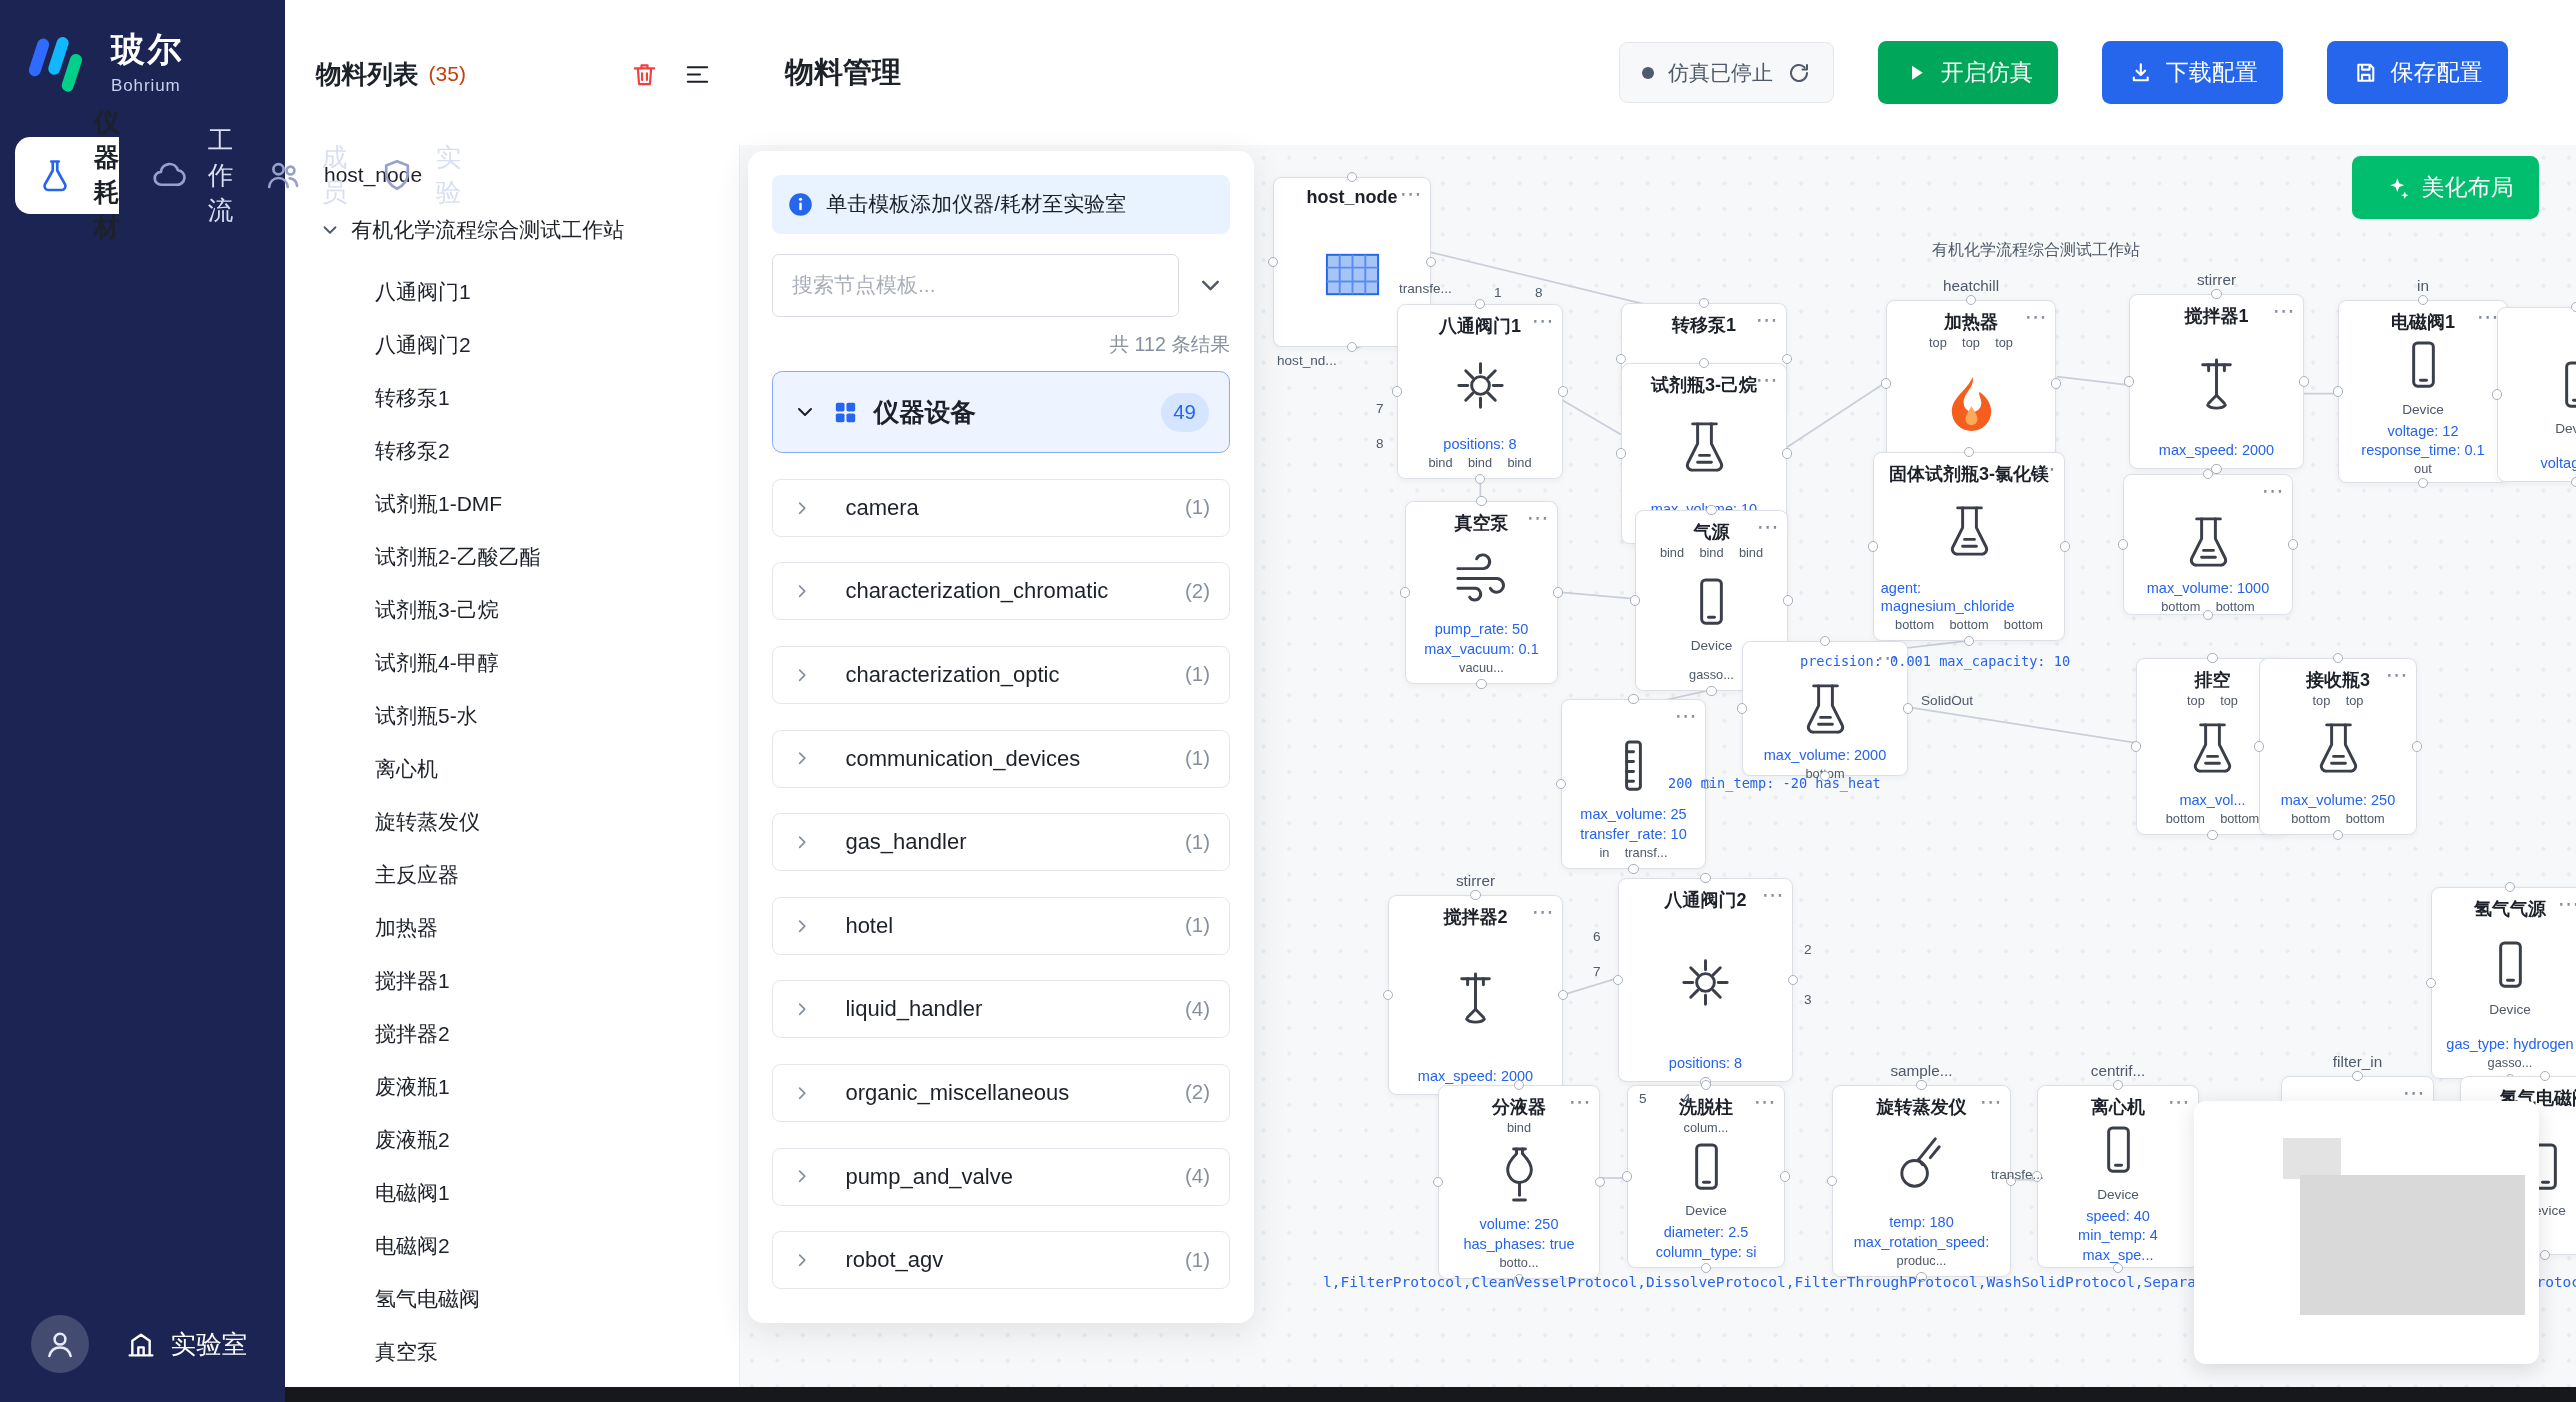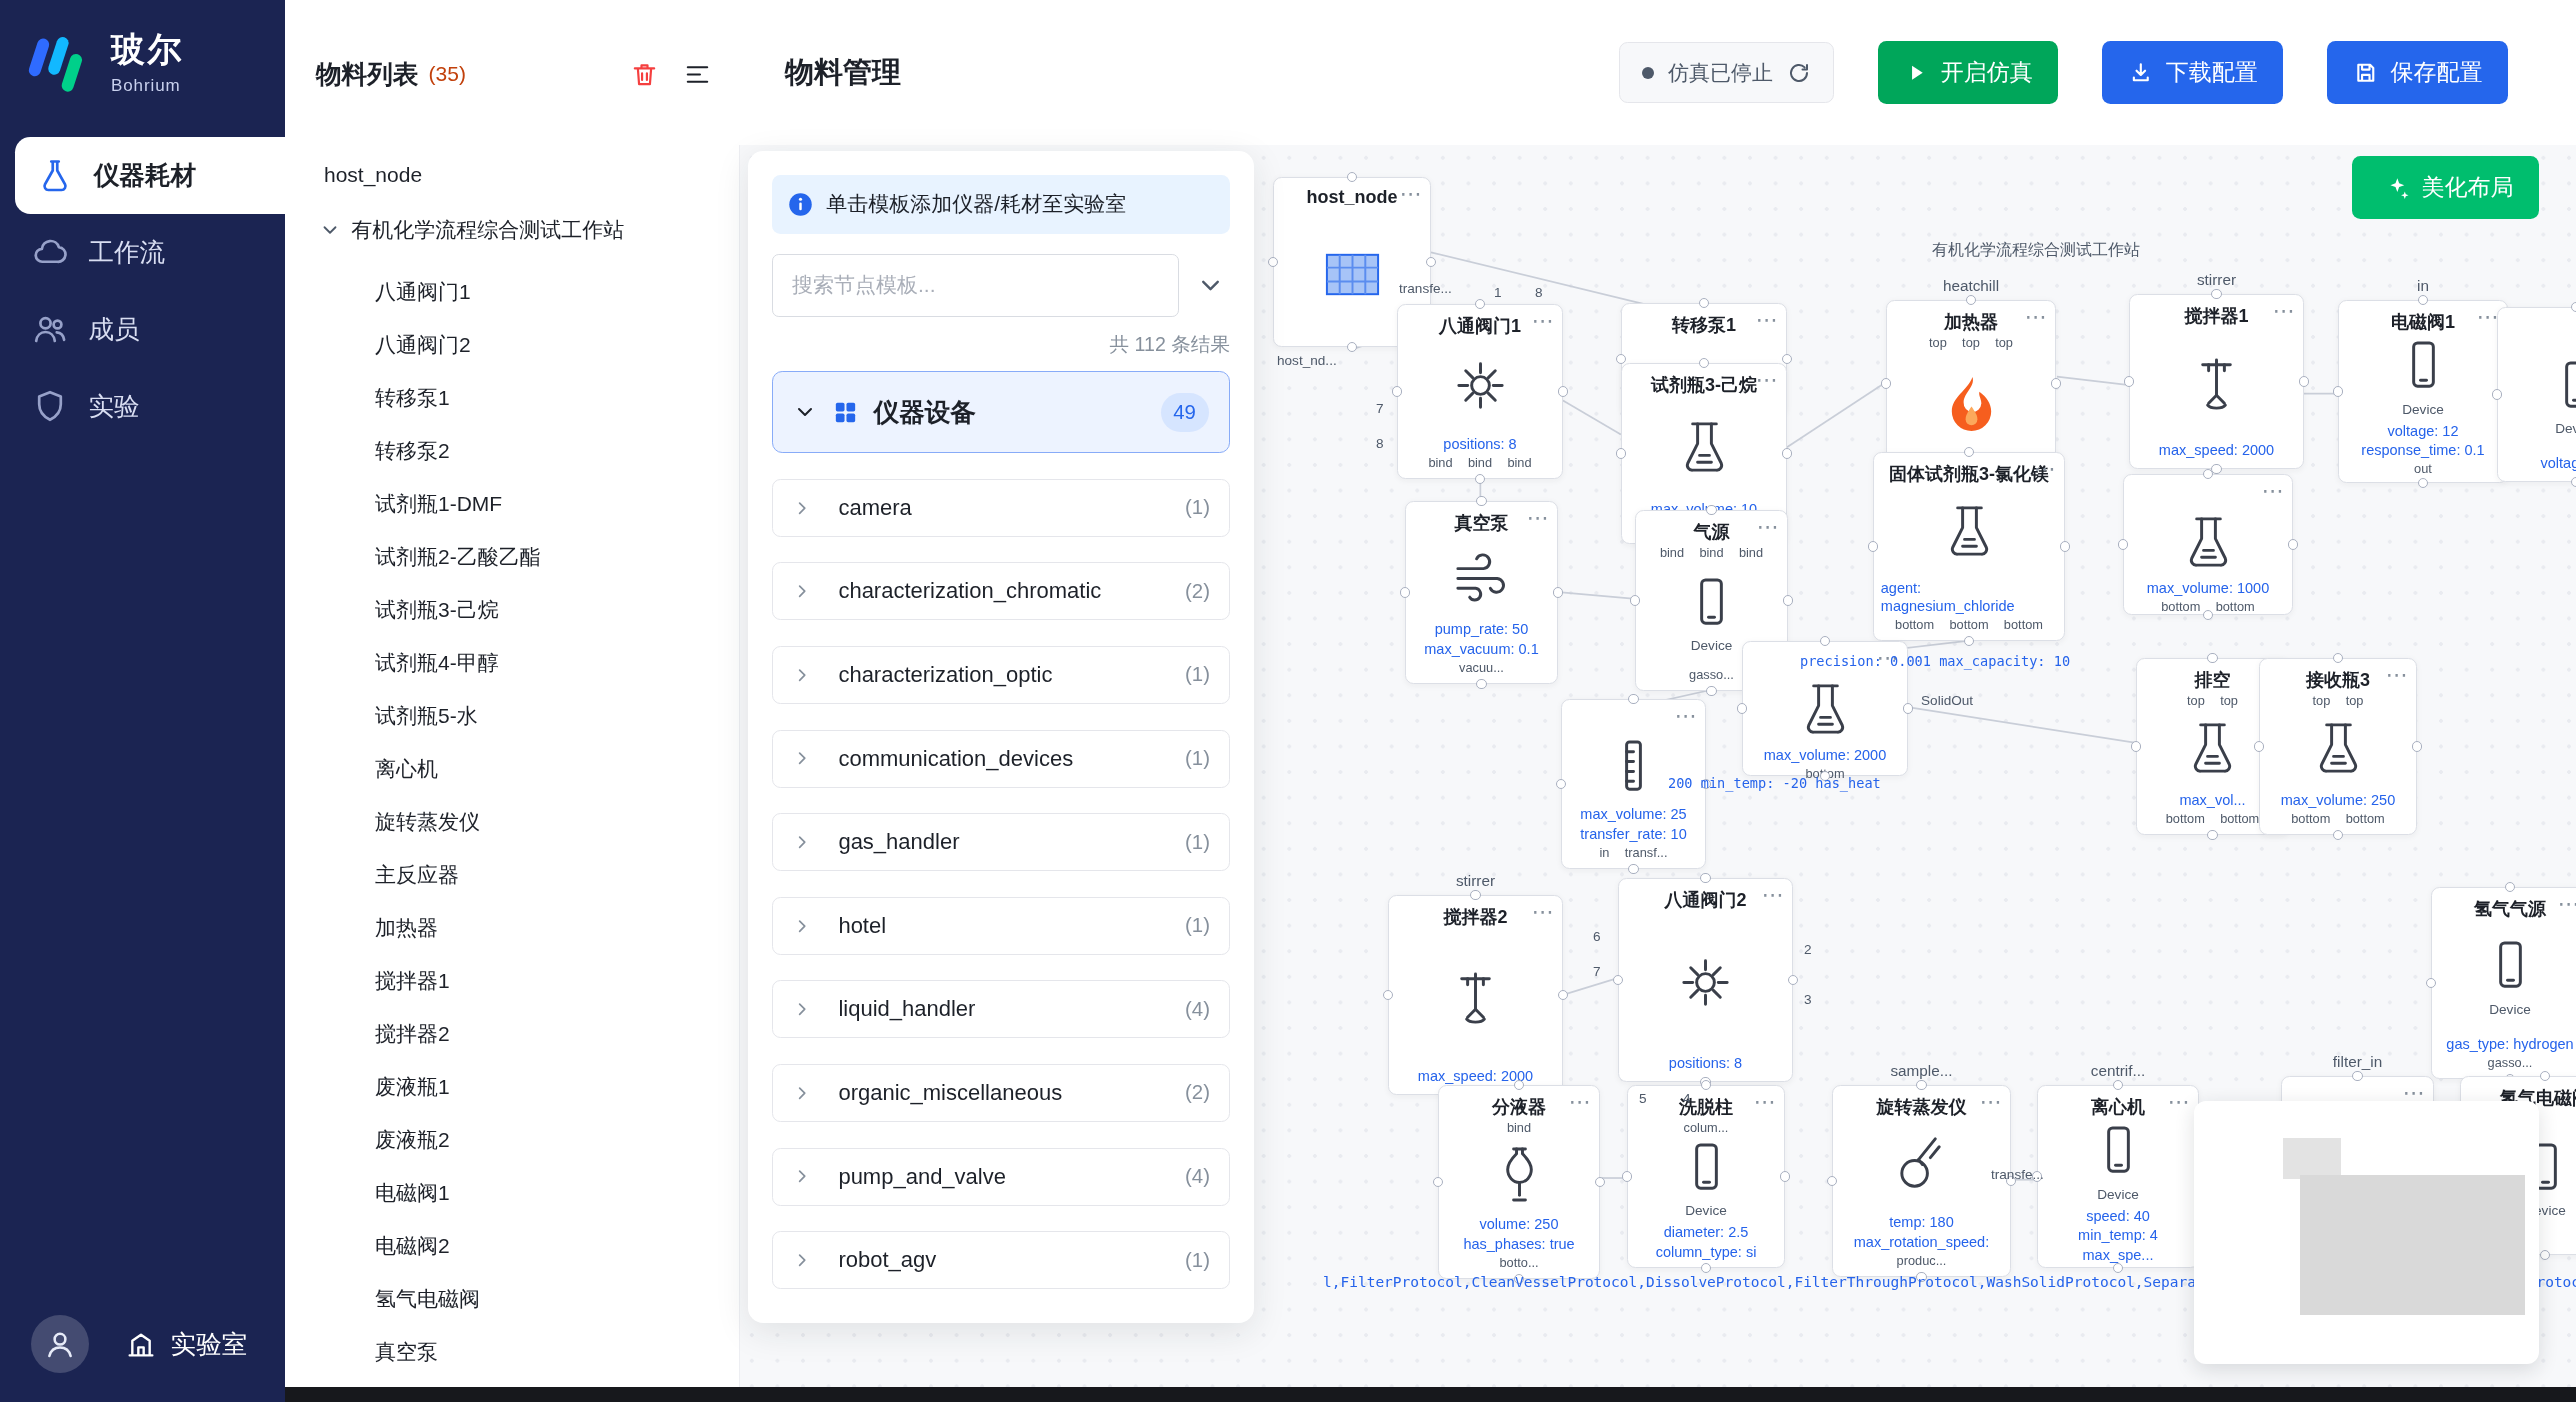--- a/index.html
+++ b/index.html
@@ -5,21 +5,21 @@
   * { margin:0; padding:0; box-sizing:border-box; font-family:"Liberation Sans","DejaVu Sans",sans-serif; }
   html,body { width:2576px; height:1402px; overflow:hidden; background:#F7F8FA; }
   .app { position:relative; width:2576px; height:1402px; }
 
   
   .sidebar { position:absolute; left:0; top:0; width:285px; height:100%; background:#1B2452; color:#fff; z-index:30; }
   .logo { display:flex; align-items:center; gap:17px; padding:25.6px 17px 20.4px 22px; }
   .logo-icon { width:72px; height:72px; flex:none; }
   .logo-title { font-size:34px; font-weight:700; letter-spacing:2.6px; }
   .logo-sub { font-size:17px; color:#C9D1EE; margin-top:3.4px; letter-spacing:0.9px; }
-  .side-nav { margin-top:19px; display:flex; flex-direction:column; }
+  .side-nav { margin-top:19px; display:flex; flex-direction:row; }
   .side-item { display:flex; align-items:center; gap:20.4px; height:77px; padding-left:32px; font-size:25.6px; color:#D9DEF2; cursor:pointer; }
   .side-item svg { width:36px; height:36px; color:#97A1C9; flex:none; }
   .side-item.active { background:#fff; color:#1D2129; font-weight:600; border-radius:15.3px 0 0 15.3px; margin-left:15.3px; padding-left:22px; }
   .side-item.active svg { color:#2566EC; }
   .side-footer { position:absolute; left:0; bottom:29px; width:100%; display:flex; align-items:center; gap:36px; padding:0 31px; }
   .avatar { width:58px; height:58px; border-radius:50%; background:rgba(255,255,255,.18); display:flex; align-items:center; justify-content:center; }
   .avatar svg { width:34px; height:34px; color:#E7EBF8; }
   .lab { display:flex; align-items:center; gap:13.6px; font-size:25.6px; color:#fff; cursor:pointer; }
   .lab svg { width:32px; height:32px; }
 
@@ -90,21 +90,21 @@
   .search-row input::placeholder { color:#A9AEB8; }
   .search-row svg { width:29px; height:29px; color:#4E5969; cursor:pointer; }
   .results { margin-top:13.6px; text-align:right; font-size:19.6px; color:#86909C; }
   .group-head { margin-top:13.6px; height:82px; display:flex; align-items:center; gap:13.6px; padding:0 20.4px; background:#EDF3FF;
                 border:1.7px solid #88ABF8; border-radius:10.2px; cursor:pointer; }
   .group-head .chev { width:24px; height:24px; color:#1D2129; flex:none; }
   .group-head .grid { width:29px; height:29px; color:#2566EC; flex:none; }
   .group-label { font-size:25.6px; font-weight:600; color:#1D2129; }
   .badge { margin-left:auto; min-width:48px; height:39px; border-radius:19.6px; background:#D6E5FF; color:#2566EC; font-size:20.4px;
            display:flex; align-items:center; justify-content:center; padding:0 12px; }
-  .cat { height:58px; display:flex; align-items:center; gap:26px; padding:0 19px; border:1.7px solid #E5E6EB; border-radius:8.5px;
+  .cat { height:58px; display:flex; align-items:center; gap:33px; padding:0 19px; border:1.7px solid #E5E6EB; border-radius:8.5px;
          margin-top:25.6px; font-size:22px; color:#1D2129; cursor:pointer; background:#fff; }
   .cat svg { width:20.4px; height:20.4px; color:#86909C; flex:none; }
   .cat-count { margin-left:auto; font-size:20.4px; color:#86909C; }
 
   .bottom-strip { position:absolute; left:285px; right:0; bottom:0; height:15.3px; background:#17181C; z-index:40; }
 </style>
 </head>
 <body>
 
 <div class="app">

